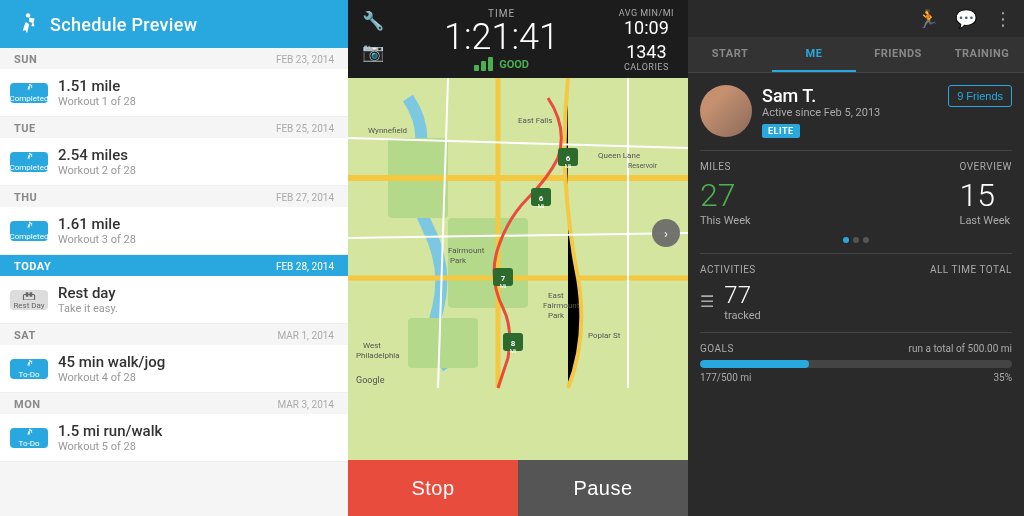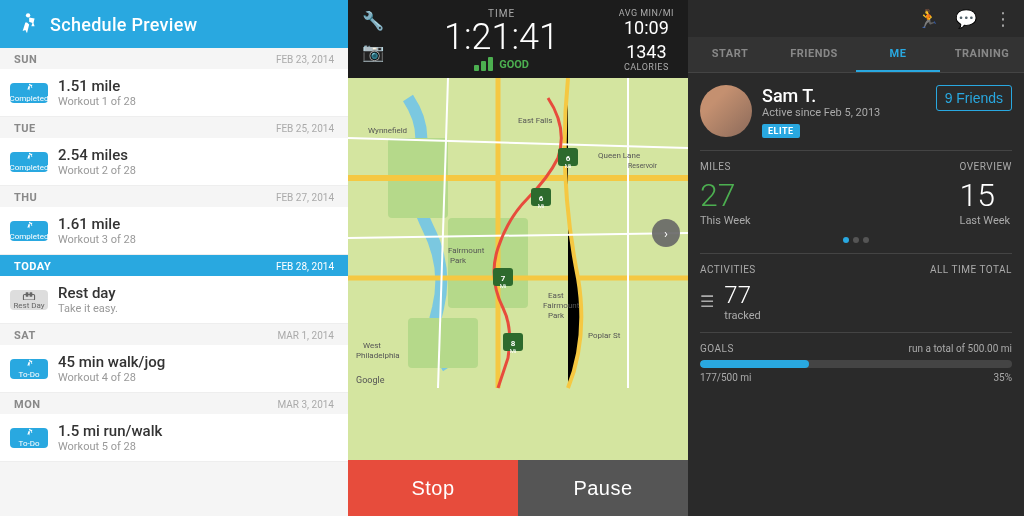--- a/index.html
+++ b/index.html
@@ -333,21 +333,21 @@
       font-weight: 700;
       padding: 2px 6px;
       border-radius: 2px;
       margin-top: 3px;
       letter-spacing: 0.5px;
     }
     .profile-friends-btn {
       background: transparent;
       border: 1px solid #29a8e0;
       color: #29a8e0;
-      font-size: 14px;
+      font-size: 11px;
       padding: 4px 8px;
       border-radius: 3px;
       cursor: pointer;
       white-space: nowrap;
     }
     .profile-divider {
       height: 1px;
       background: #444;
       margin: 10px 0;
     }
@@ -678,22 +678,22 @@
 </div>
 
 <div id="panel-profile">
   <div class="profile-header">
     <span class="profile-header-icon">🏃</span>
     <span class="profile-header-icon">💬</span>
     <span class="profile-header-icon">⋮</span>
   </div>
   <div class="profile-tabs" id="profile-tabs-container">
   <div class="profile-tab">START</div>
+      <div class="profile-tab active">ME</div>
       <div class="profile-tab">FRIENDS</div>
-      <div class="profile-tab active">ME</div>
       <div class="profile-tab">TRAINING</div>
     </div>
   <div class="profile-body">
     <div class="profile-user-section">
       <div class="profile-avatar">
         <div class="profile-avatar-img"></div>
       </div>
       <div class="profile-user-info">
         <div class="profile-name">Sam T.</div>
         <div class="profile-since">Active since Feb 5, 2013</div>

